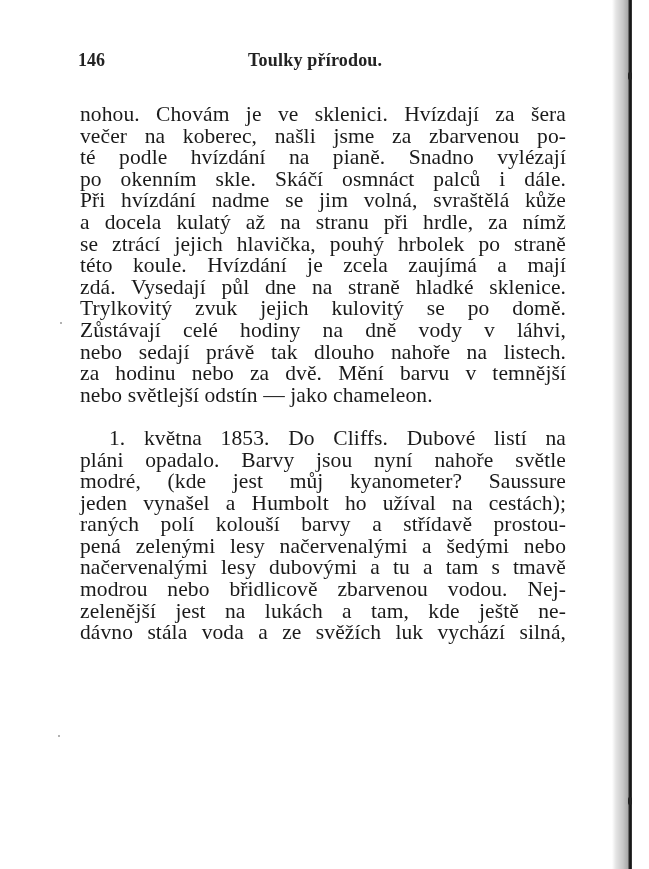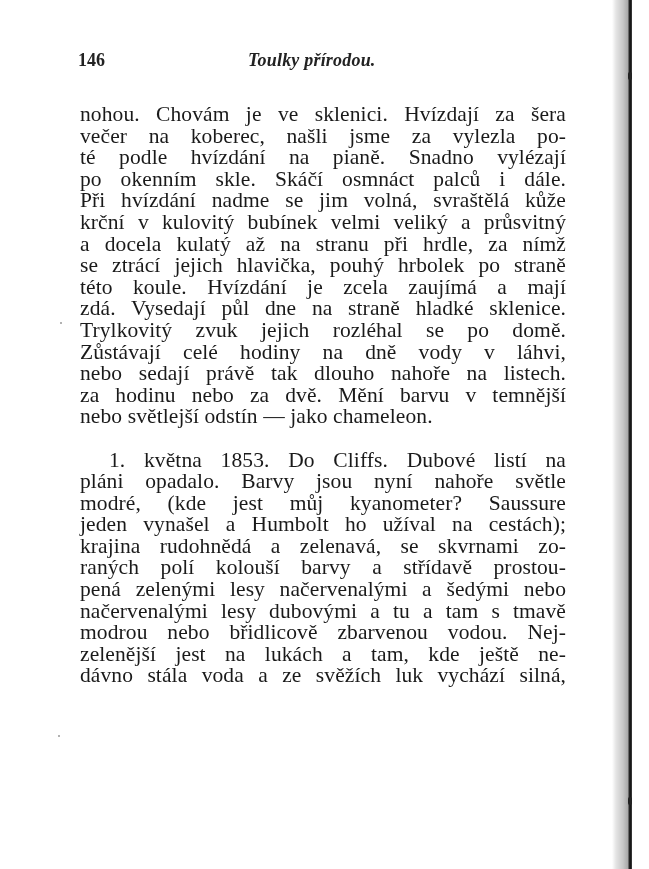--- a/index.html
+++ b/index.html
@@ -38,21 +38,20 @@
       color: #222;
     }
     .running-title {
       position: absolute;
       left: 170px;
       top: 0;
       font-size: 18px;
       font-weight: bold;
       color: #222;
       letter-spacing: 0.2px;
-      font-style: italic;
     }
     .text-block {
       position: absolute;
       left: 80px;
       top: 84px;
       width: 486px;
       margin-top: 20px;
     }
     .line {
       display: block;
@@ -110,42 +109,40 @@
 <div class="page">
 
   <div class="running-head">
     <span class="page-number">146</span>
     <span class="running-title">Toulky přírodou.</span>
   </div>
 
   <div class="text-block">
 
     <span class="line">nohou. Chovám je ve sklenici. Hvízdají za šera</span>
-    <span class="line">večer na koberec, našli jsme za vylezla po-</span>
+    <span class="line">večer na koberec, našli jsme za zbarvenou po-</span>
     <span class="line">té podle hvízdání na pianě. Snadno vylézají</span>
     <span class="line">po okenním skle. Skáčí osmnáct palců i dále.</span>
     <span class="line">Při hvízdání nadme se jim volná, svraštělá kůže</span>
-    <span class="line">krční v kulovitý bubínek velmi veliký a průsvitný</span>
     <span class="line">a docela kulatý až na stranu při hrdle, za nímž</span>
     <span class="line">se ztrácí jejich hlavička, pouhý hrbolek po straně</span>
     <span class="line">této koule. Hvízdání je zcela zaujímá a mají</span>
     <span class="line">zdá. Vysedají půl dne na straně hladké sklenice.</span>
-    <span class="line">Trylkovitý zvuk jejich rozléhal se po domě.</span>
+    <span class="line">Trylkovitý zvuk jejich kulovitý se po domě.</span>
     <span class="line">Zůstávají celé hodiny na dně vody v láhvi,</span>
     <span class="line">nebo sedají právě tak dlouho nahoře na listech.</span>
     <span class="line">za hodinu nebo za dvě. Mění barvu v temnější</span>
     <span class="line last">nebo světlejší odstín — jako chameleon.</span>
 
     <span class="blank"></span>
 
     <span class="line indent">1. května 1853. Do Cliffs. Dubové listí na</span>
     <span class="line">pláni opadalo. Barvy jsou nyní nahoře světle</span>
     <span class="line">modré, (kde jest můj kyanometer? Saussure</span>
     <span class="line">jeden vynašel a Humbolt ho užíval na cestách);</span>
-    <span class="line">krajina rudohnědá a zelenavá, se skvrnami zo-</span>
     <span class="line">raných polí kolouší barvy a střídavě prostou-</span>
     <span class="line">pená zelenými lesy načervenalými a šedými nebo</span>
     <span class="line">načervenalými lesy dubovými a tu a tam s tmavě</span>
     <span class="line">modrou nebo břidlicově zbarvenou vodou. Nej-</span>
     <span class="line">zelenější jest na lukách a tam, kde ještě ne-</span>
     <span class="line">dávno stála voda a ze svěžích luk vychází silná,</span>
   </div>
 
   <div class="spine"></div>
   <div class="spine-mark" style="top:72px;"></div>

